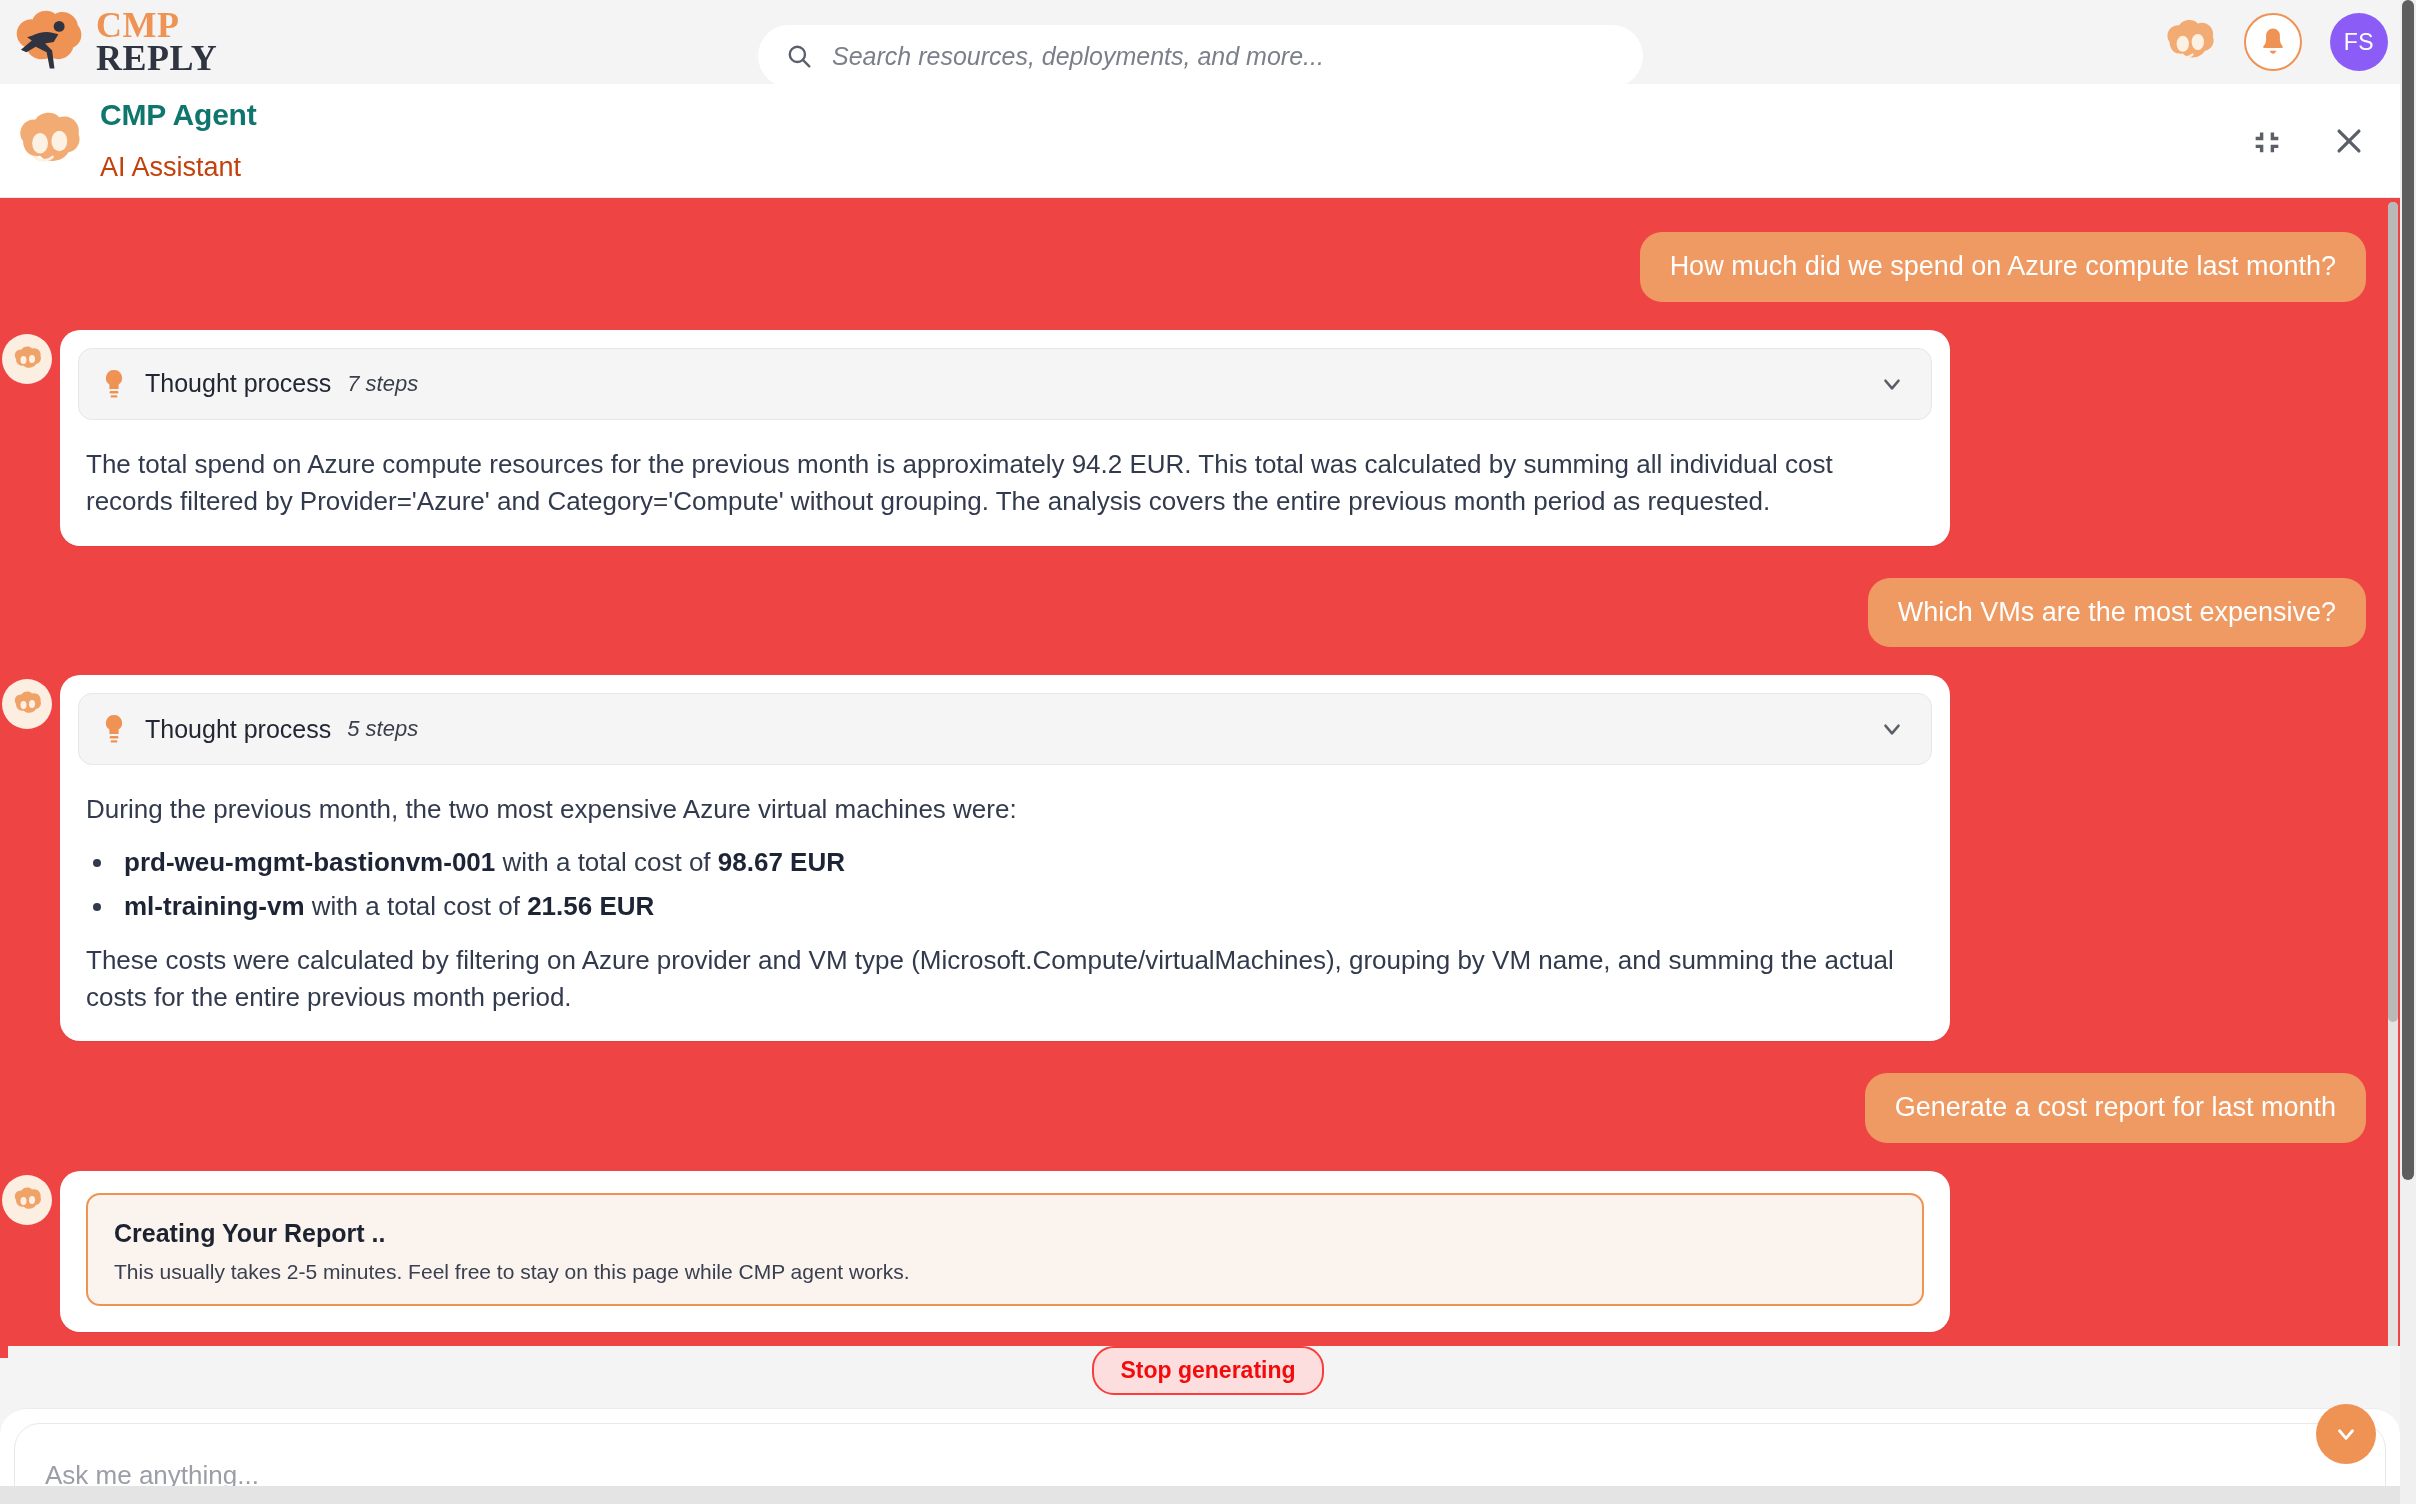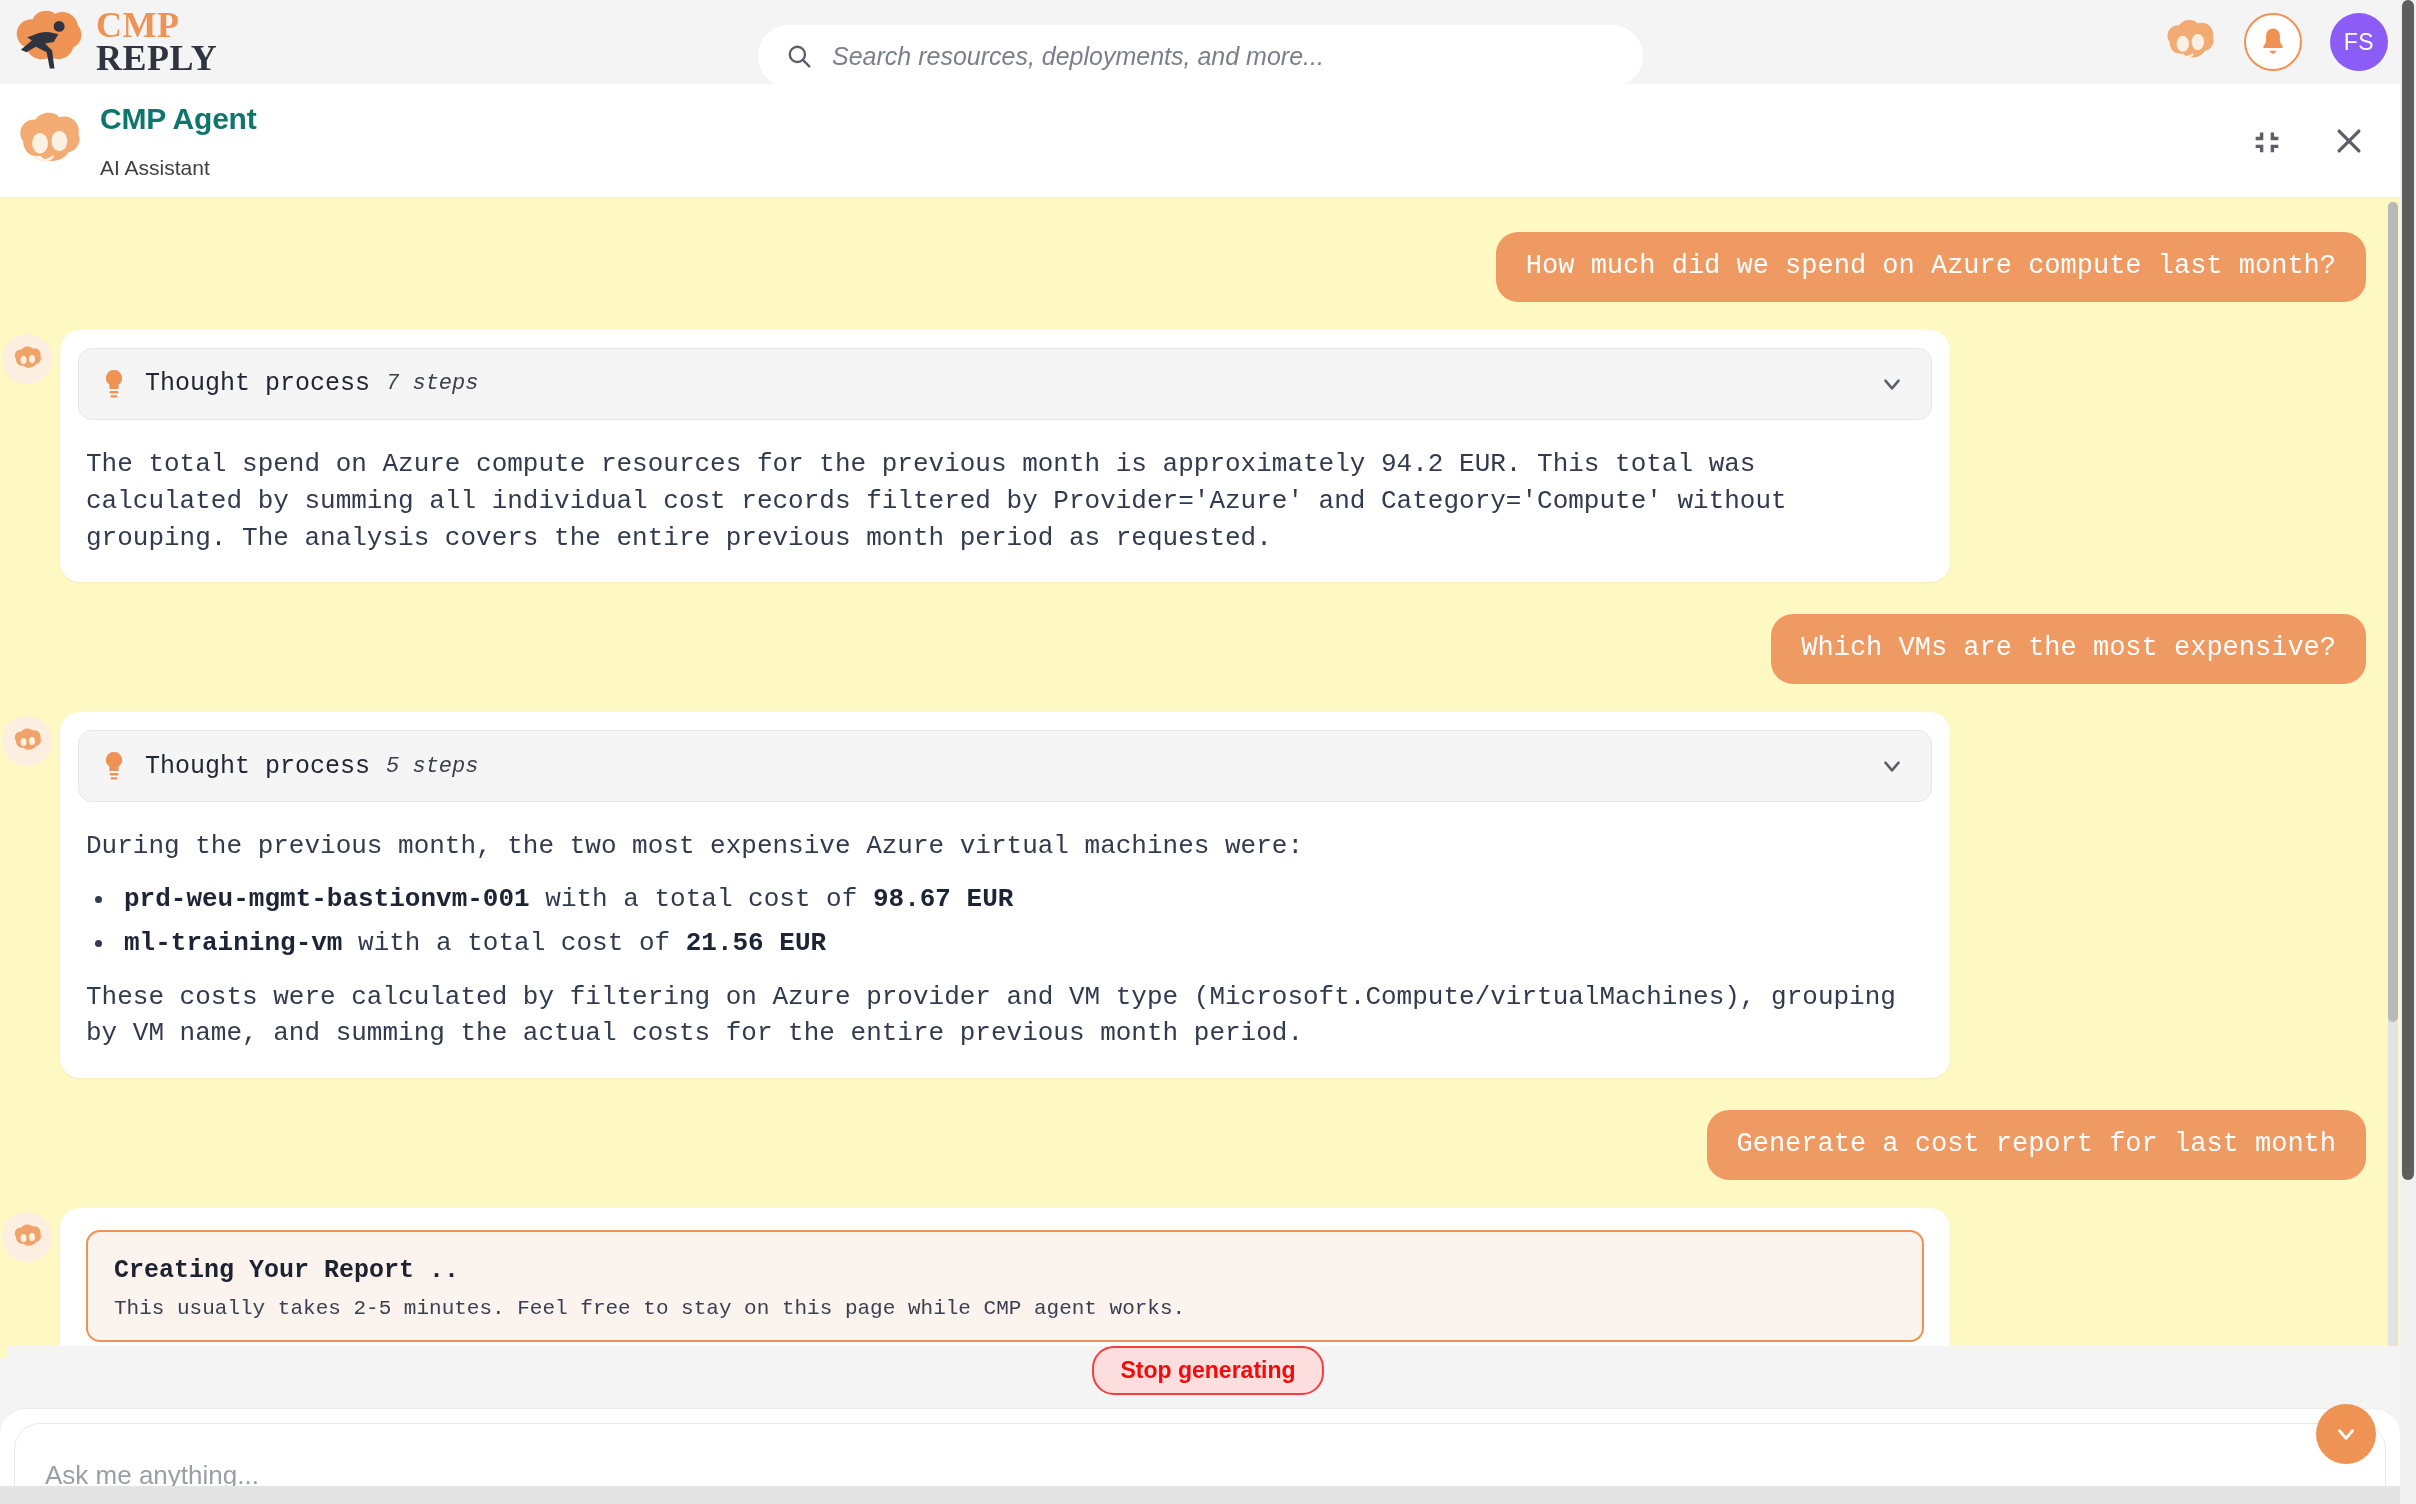--- a/index.html
+++ b/index.html
@@ -64,35 +64,34 @@
   .panel-header {
     position: absolute; top: 0; left: 0;
     width: 2400px; height: 114px;
     background: #ffffff;
     display: flex; align-items: center;
     border-bottom: 1px solid #ececec;
   }
   .panel-logo { margin-left: 14px; width: 68px; height: 62px; flex:none; }
   .panel-titles { margin-left: 18px; }
   .panel-title { font-size: 30px; font-weight: 700; color: #0f766e; letter-spacing: -.2px;}
-  .panel-sub { font-size: 21px; color: #404040; margin-top: 20px; }
+  .panel-sub { font-size: 27px; color: #c2410c; margin-top: 20px; }
   .panel-ctrls {
     position: absolute; right: 34px; top: 0; height: 114px;
     display: flex; align-items: center; gap: 48px;
   }
   .ico-btn { width: 34px; height: 34px; color: #5b5f68; cursor: pointer; }
 
   
   .chat {
     position: absolute; top: 114px; left: 0;
     width: 2400px; height: 1160px;
-    background: #fef9c3;
+    background: #ef4444;
     padding: 34px 0 0 0;
     overflow: hidden;
-    font-family: Liberation Mono, monospace;
   }
   .row { position: relative; width: 2400px; }
   .row-user { display: flex; justify-content: flex-end; padding-right: 34px; }
   .bubble-user {
     background: #ef9a62; color: #ffffff;
     border-radius: 22px;
     padding: 18px 30px;
     font-size: 27px; line-height: 1.25;
     max-width: 1500px;
   }

